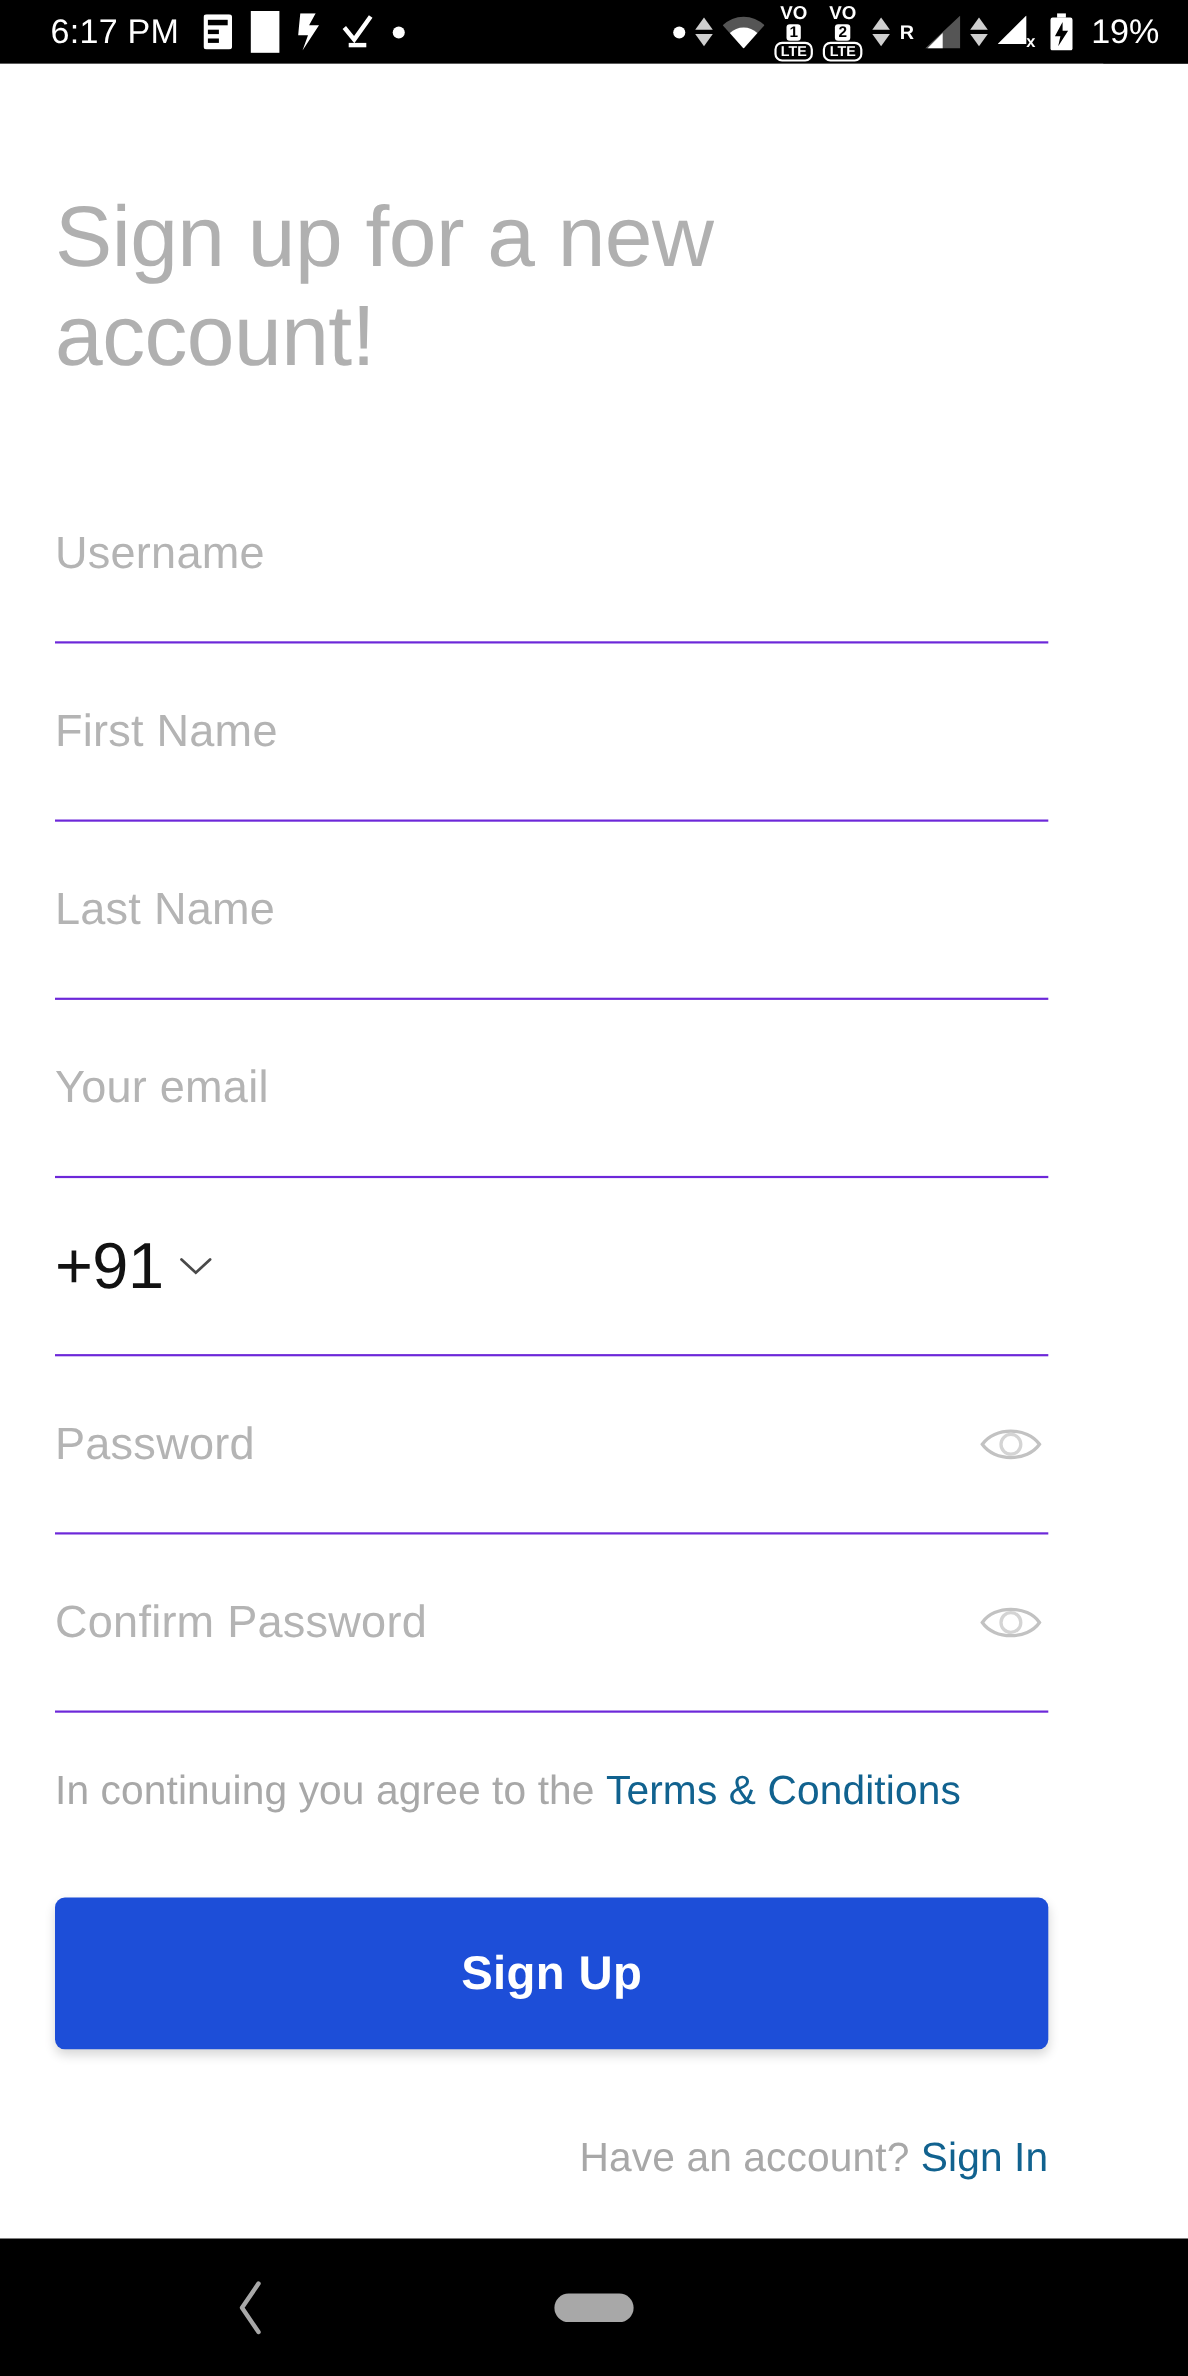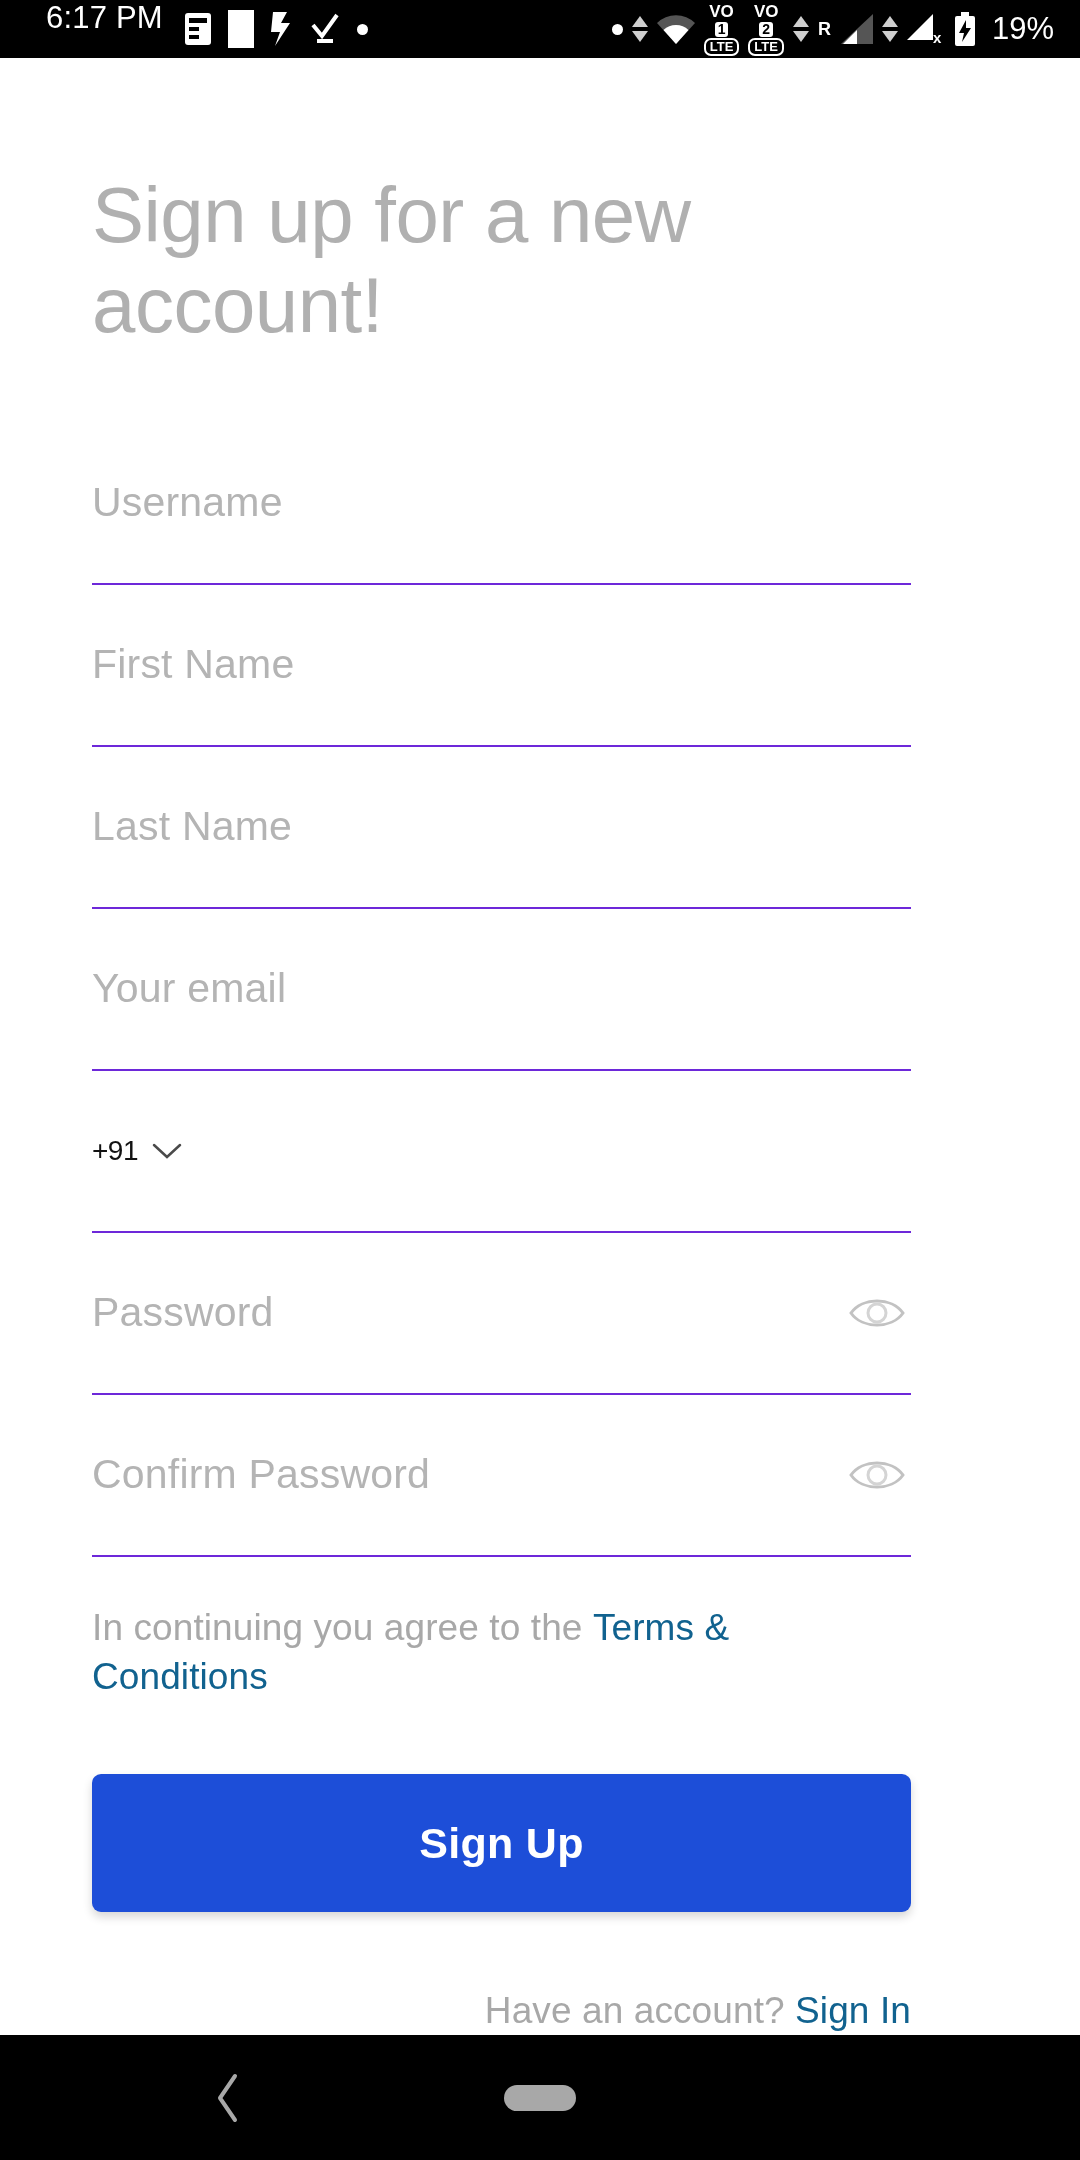--- a/index.html
+++ b/index.html
@@ -19,20 +19,21 @@
   }
 
   
   .statusbar {
     position: absolute;
     top: 0; left: 0;
     width: 1080px;
     height: 58px;
     background: #000000;
     display: flex;
+    align-items: center;
     box-sizing: border-box;
     padding: 0 26px 0 46px;
   }
   .sb-clock {
     color: #ffffff;
     font-size: 31px;
     letter-spacing: 0.2px;
     white-space: nowrap;
   }
   .sb-left-icons {
@@ -111,21 +112,21 @@
   }
 
   
   .content {
     position: absolute;
     top: 58px; left: 0;
     width: 1003px;
     height: 1977px;
     background: #ffffff;
     box-sizing: border-box;
-    padding: 0 92px;
+    padding: 0 50px;
   }
   .title {
     margin: 0;
     padding-top: 112px;
     color: #b0b0b0;
     font-size: 78px;
     font-weight: 300;
     line-height: 1.16;
     letter-spacing: -0.5px;
   }
@@ -148,21 +149,21 @@
   }
 
   .cc {
     display: flex;
     align-items: center;
     gap: 14px;
     margin-right: 22px;
   }
   .cc-code {
     color: #121212;
-    font-size: 28px;
+    font-size: 59px;
     font-weight: 400;
     letter-spacing: -0.5px;
   }
   .chev {
     display: block;
   }
   .eye-btn {
     position: absolute;
     right: 2px;
     top: 50%;

